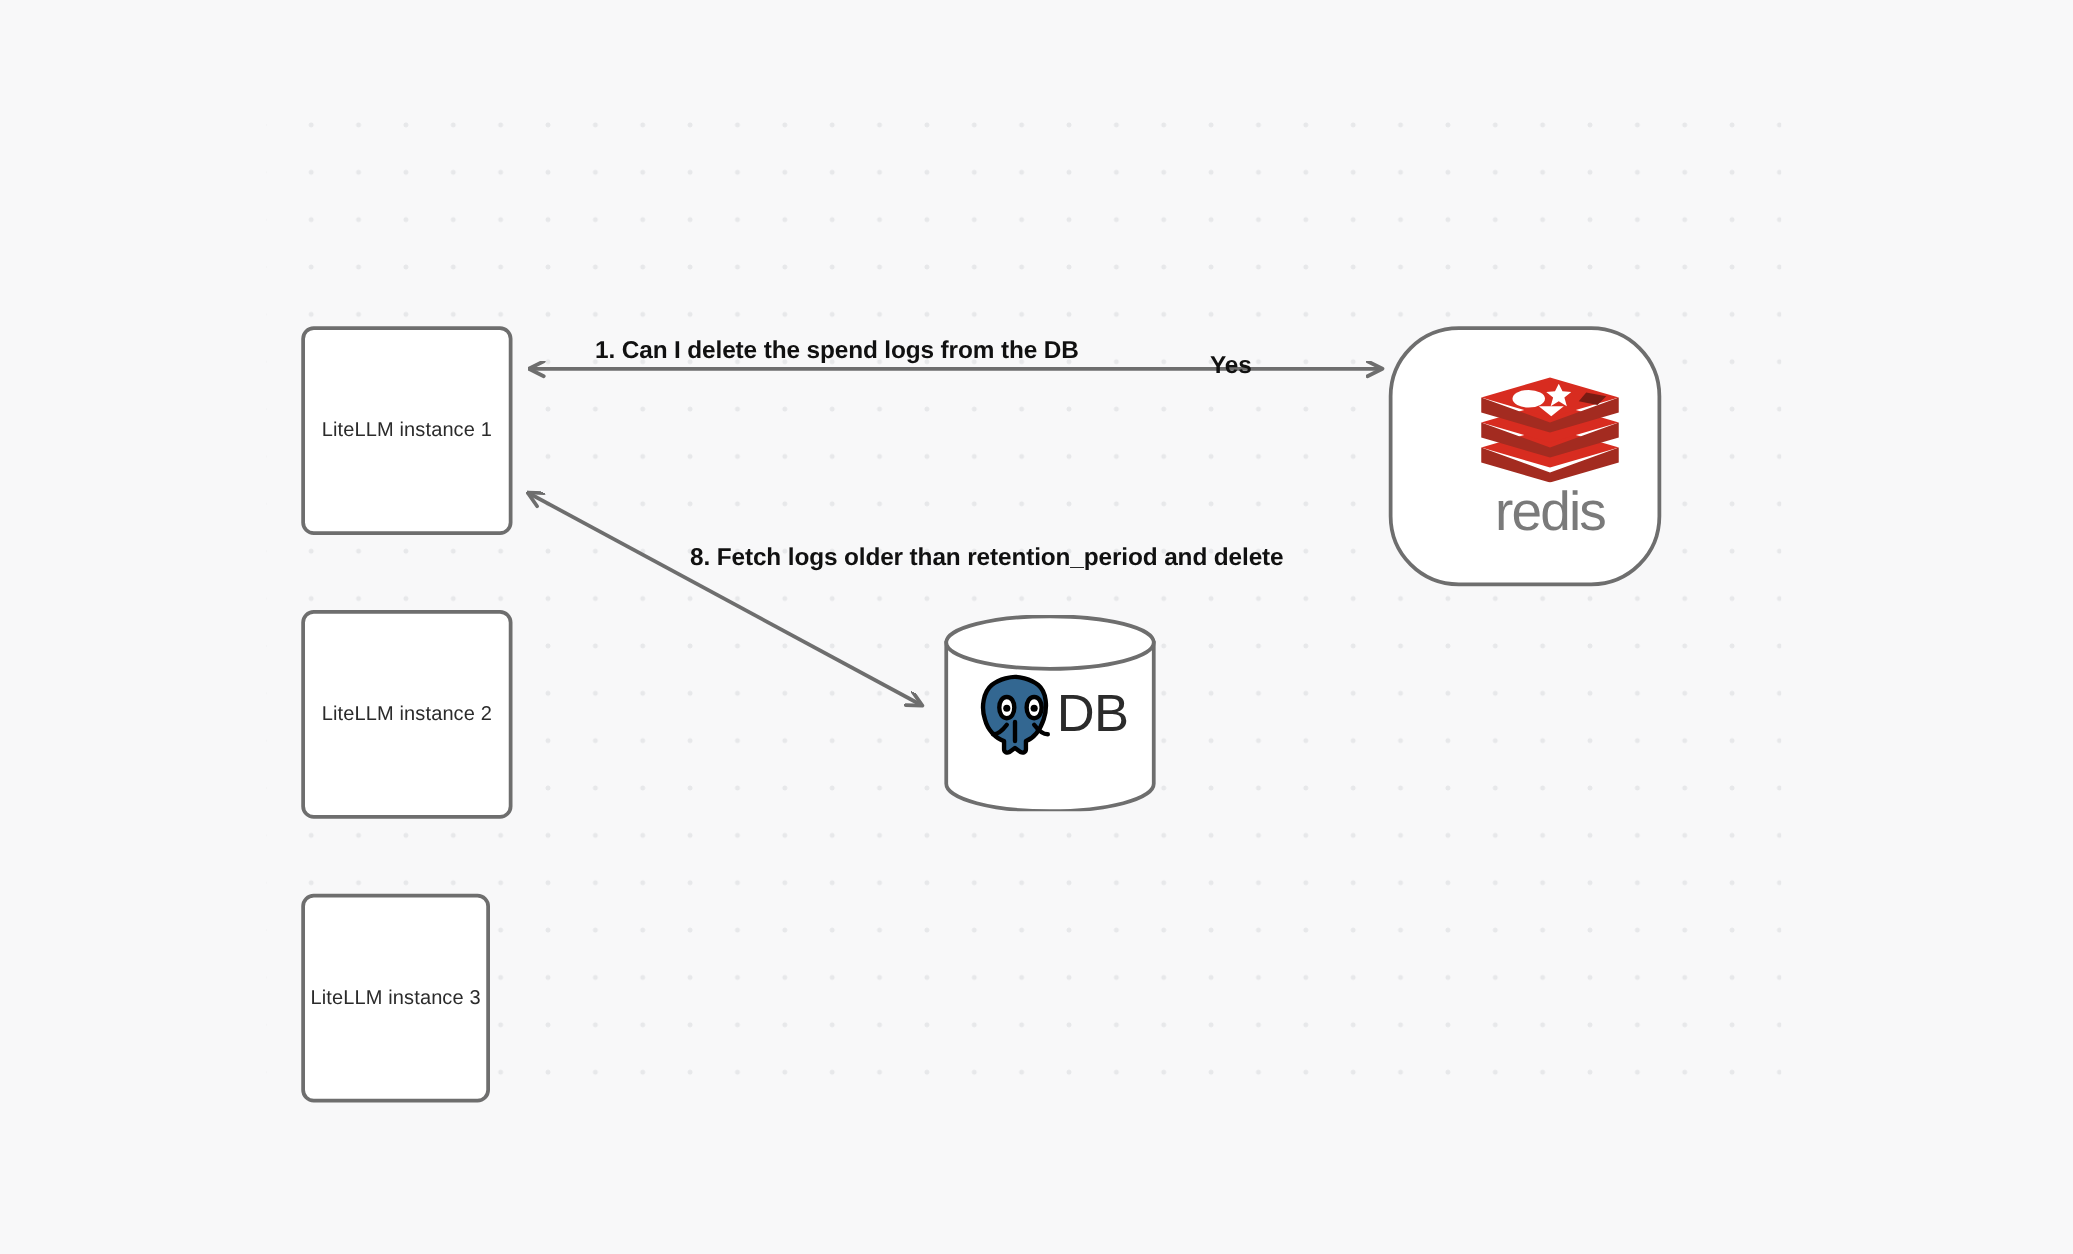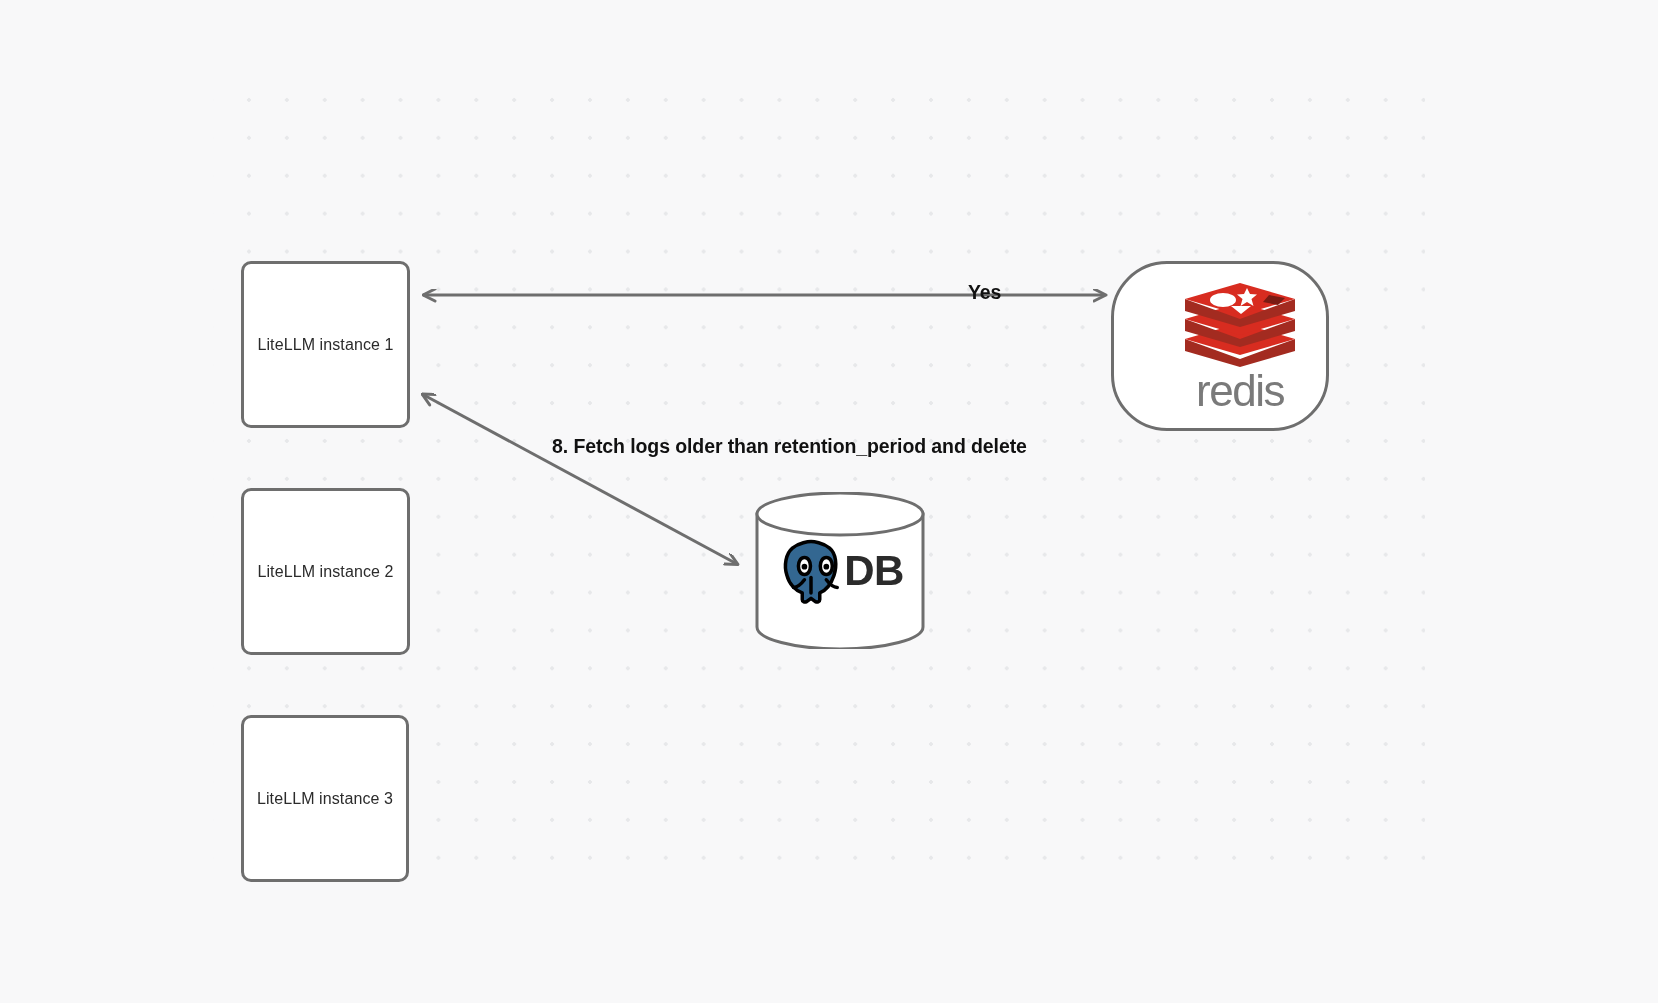--- a/index.html
+++ b/index.html
@@ -51,26 +51,26 @@
   }
   .node-label {
     font-size: 16px;
     color: #2b2b2b;
     font-family: "Liberation Sans", sans-serif;
     letter-spacing: 0.1px;
     white-space: nowrap;
   }
   #litellm-1 { left: 241px; top: 261px; width: 169px; height: 167px; }
   #litellm-2 { left: 241px; top: 488px; width: 169px; height: 167px; justify-content: center; }
-  #litellm-3 { left: 241px; top: 715px; width: 168px; height: 167px; }
+  #litellm-3 { left: 241px; top: 715px; width: 151px; height: 167px; }
 
   #redis-node {
     position: absolute;
     left: 1111px; top: 261px;
-    width: 218px; height: 170px;
+    width: 218px; height: 208px;
     background: #ffffff;
     border: 3px solid #6e6e6e;
     border-radius: 56px;
     box-sizing: border-box;
     display: flex;
     flex-direction: column;
     align-items: center;
     justify-content: center;
     padding-left: 40px;
   }
@@ -100,21 +100,21 @@
     left: 0; top: 0;
     width: 172px; height: 157px;
     display: flex;
     align-items: center;
     justify-content: center;
     gap: 0px;
   }
   .db-text {
     font-family: "Liberation Sans", sans-serif;
     font-size: 42px;
-    font-weight: 700;
+    font-weight: 400;
     color: #2b2b2b;
     letter-spacing: -0.5px;
     margin-left: -2px;
   }
   .edge-label {
     position: absolute;
     font-family: "Liberation Sans", sans-serif;
     font-weight: bold;
     font-size: 19.5px;
     color: #111111;
@@ -202,16 +202,17 @@
           <path d="M46 40 C49 44 53 47 56 47" fill="none"></path>
           <path d="M32 38 L32 52" fill="none"></path>
         </g>
         <circle cx="26" cy="28" r="2.6" fill="#000000"></circle>
         <circle cx="46" cy="28" r="2.6" fill="#000000"></circle>
       </svg>
       <span class="db-text">DB</span>
     </div>
   </div>
 
+  <div class="edge-label" id="label-1">1.  Can I delete the spend logs from the DB</div>
   <div class="edge-label" id="label-yes">Yes</div>
   <div class="edge-label" id="label-2">8.  Fetch logs older than retention_period and delete</div>
 
 </div>
 
 </body></html>

